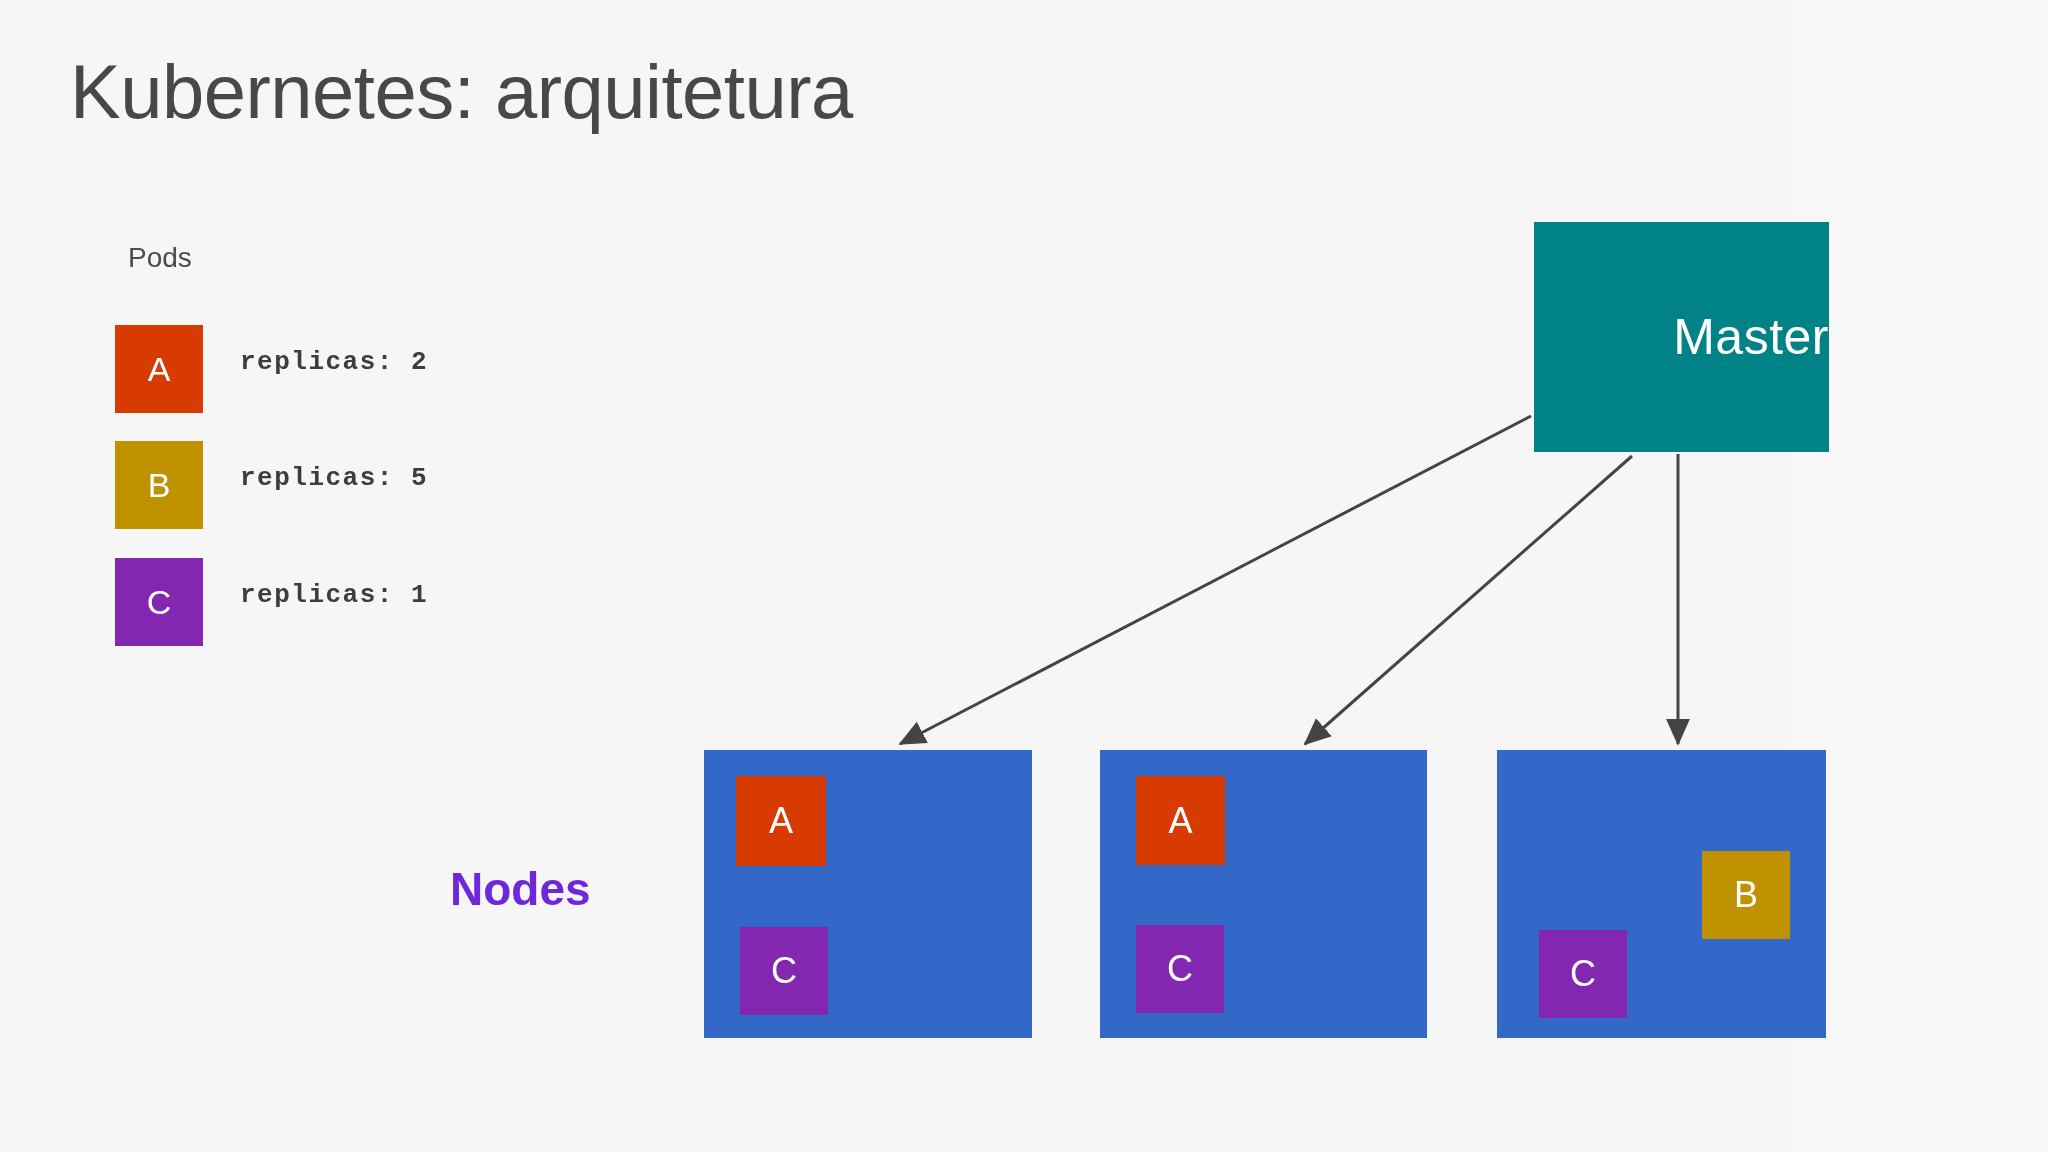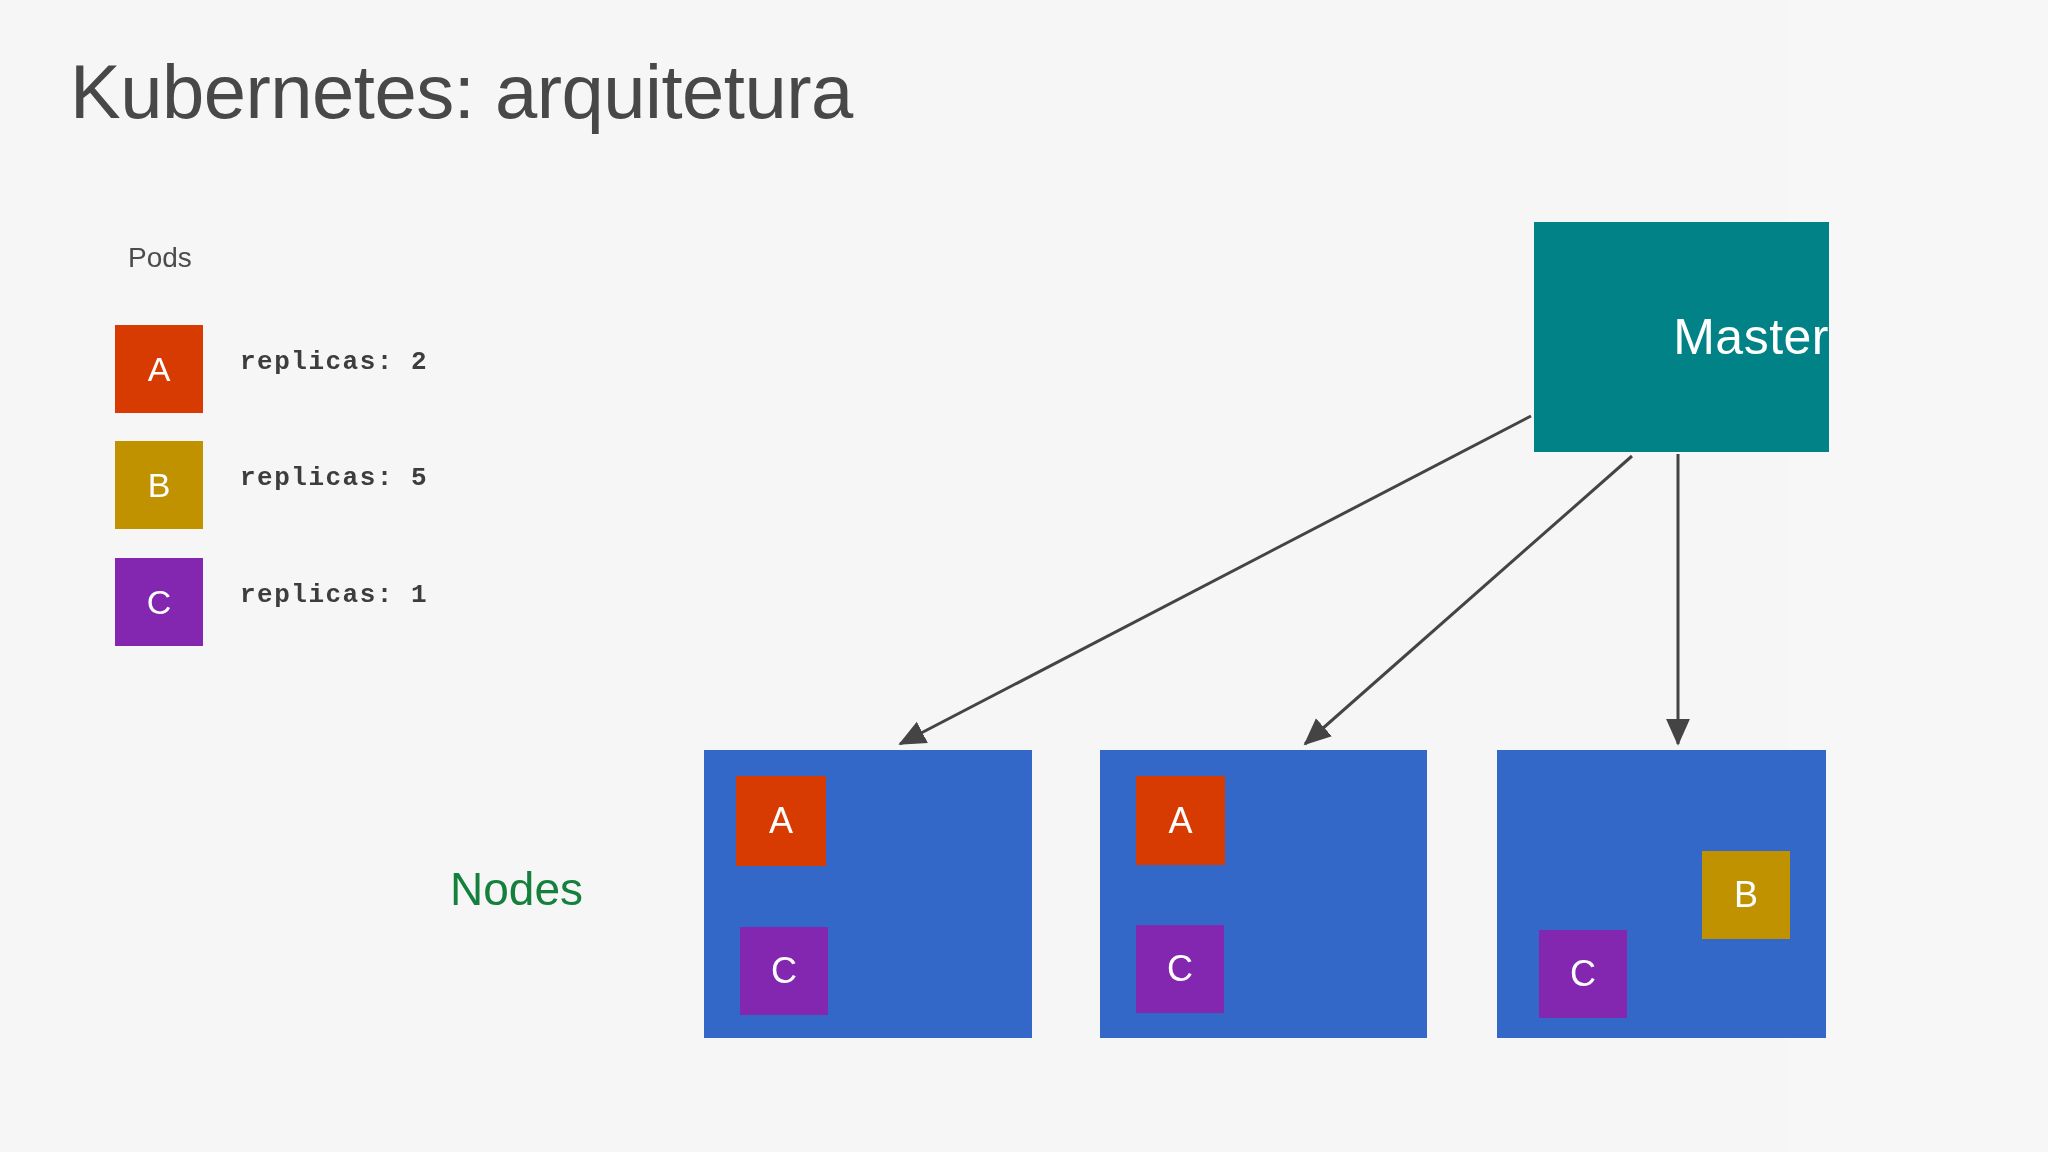--- a/index.html
+++ b/index.html
@@ -93,22 +93,22 @@
     font-family: "Liberation Sans", sans-serif;
     letter-spacing: 0.5px;
   }
 
   
   .nodes-label {
     position: absolute;
     left: 450px;
     top: 862px;
     font-size: 46px;
-    font-weight: 400;
-    color: #15803d;
+    font-weight: 700;
+    color: #6d28d9;
     white-space: nowrap;
   }
 
   
   .node-box {
     position: absolute;
     background: #3468c8;
     top: 750px;
     height: 288px;
   }

